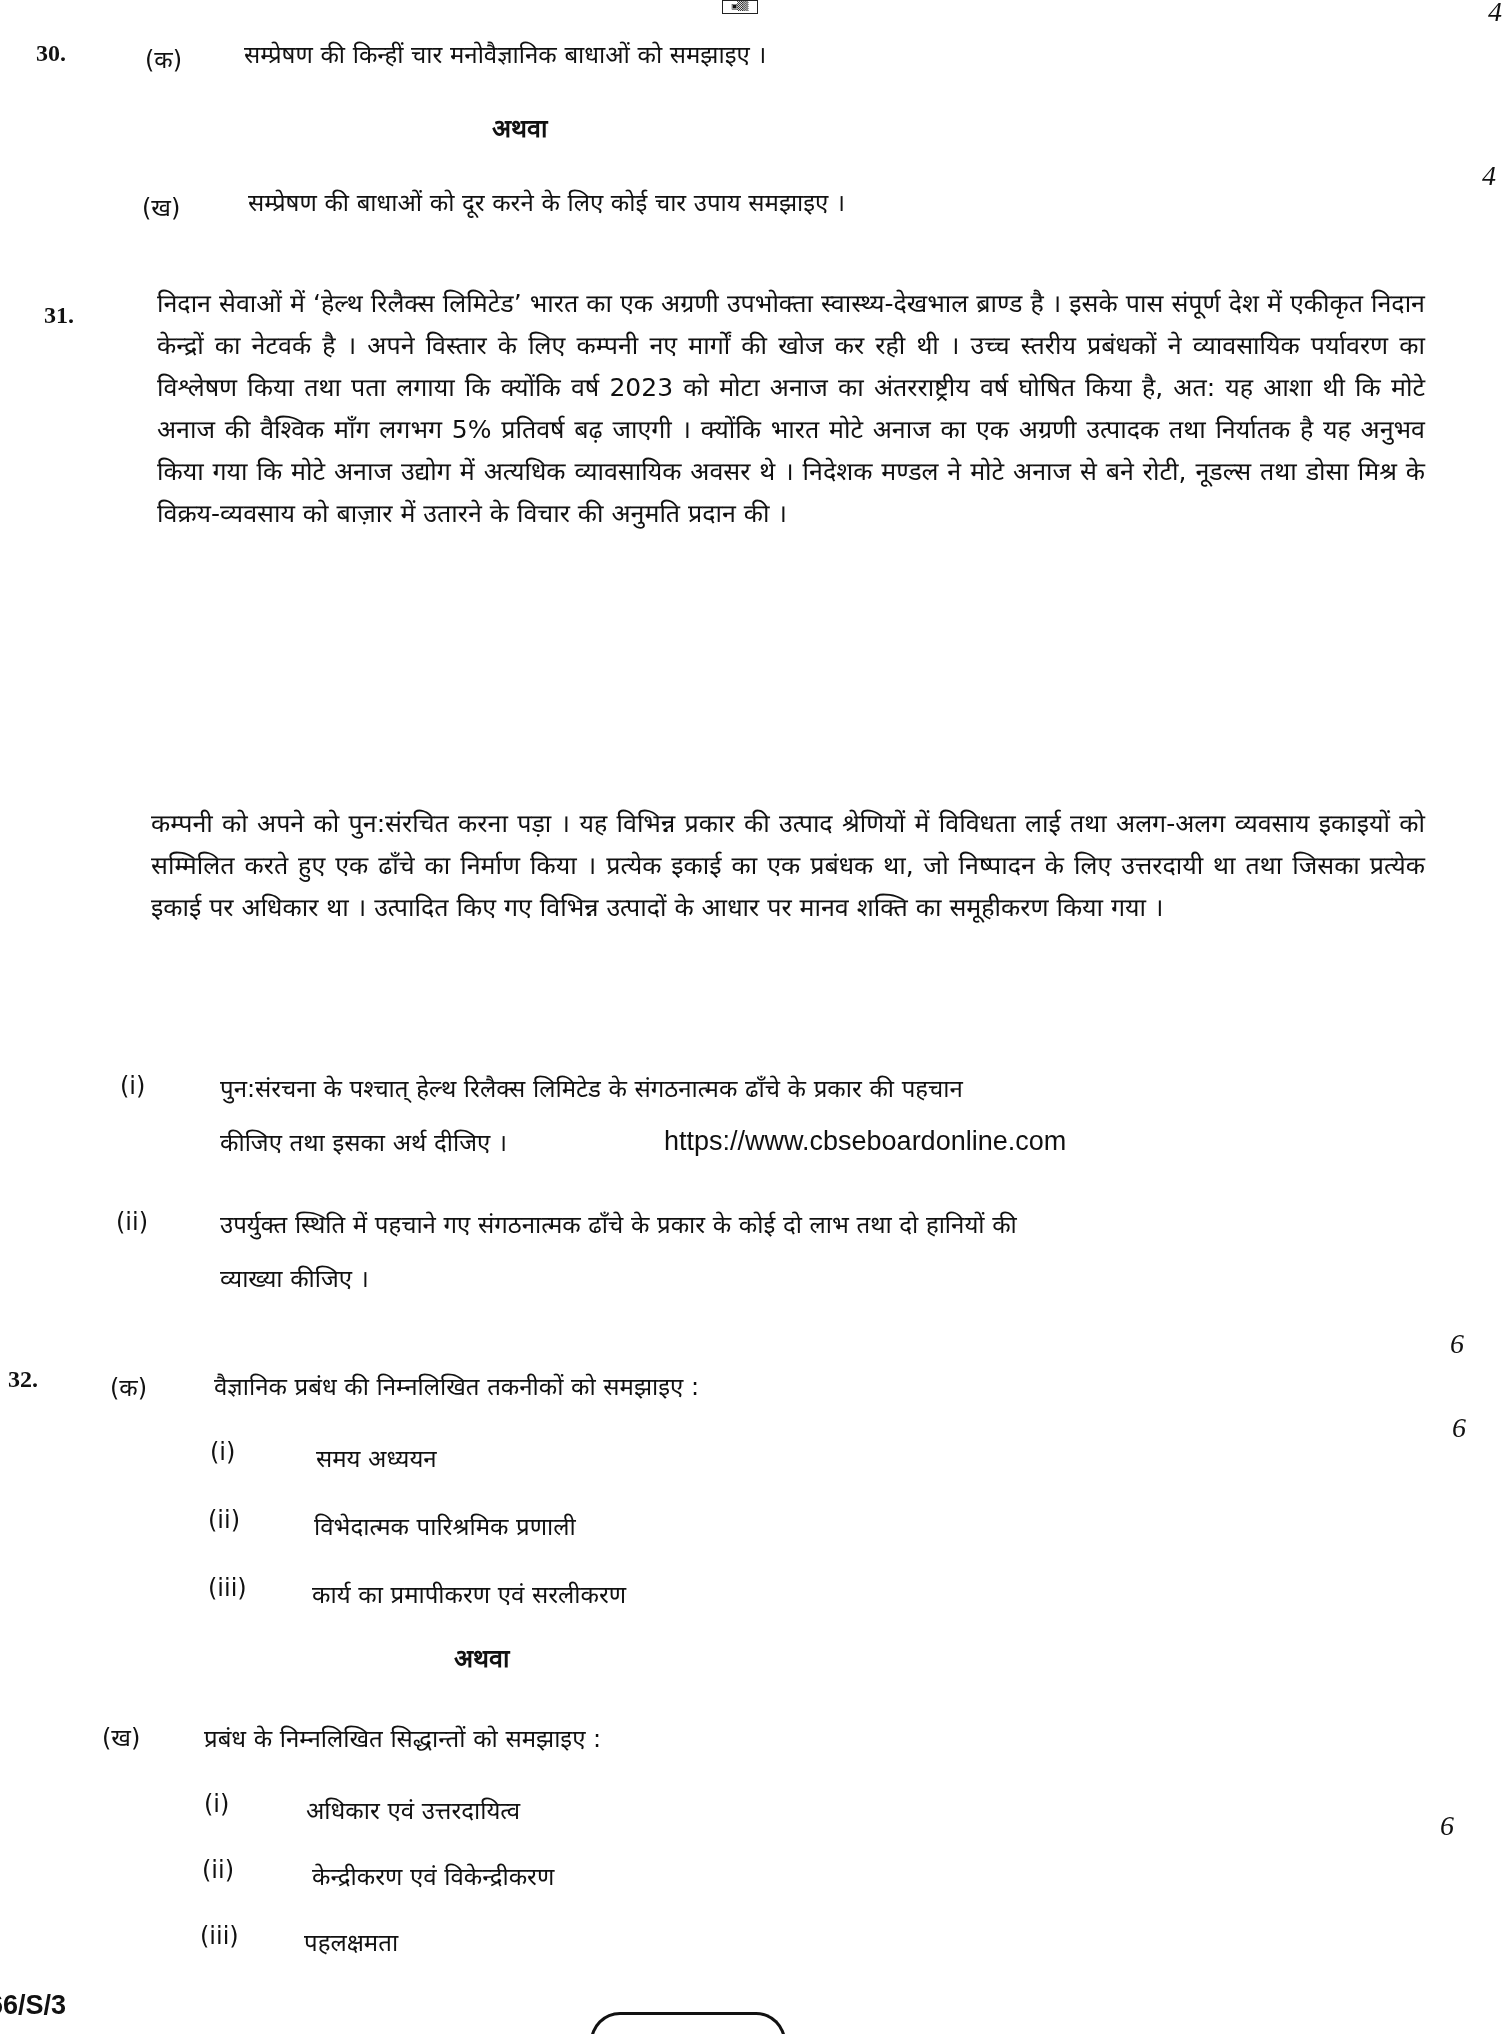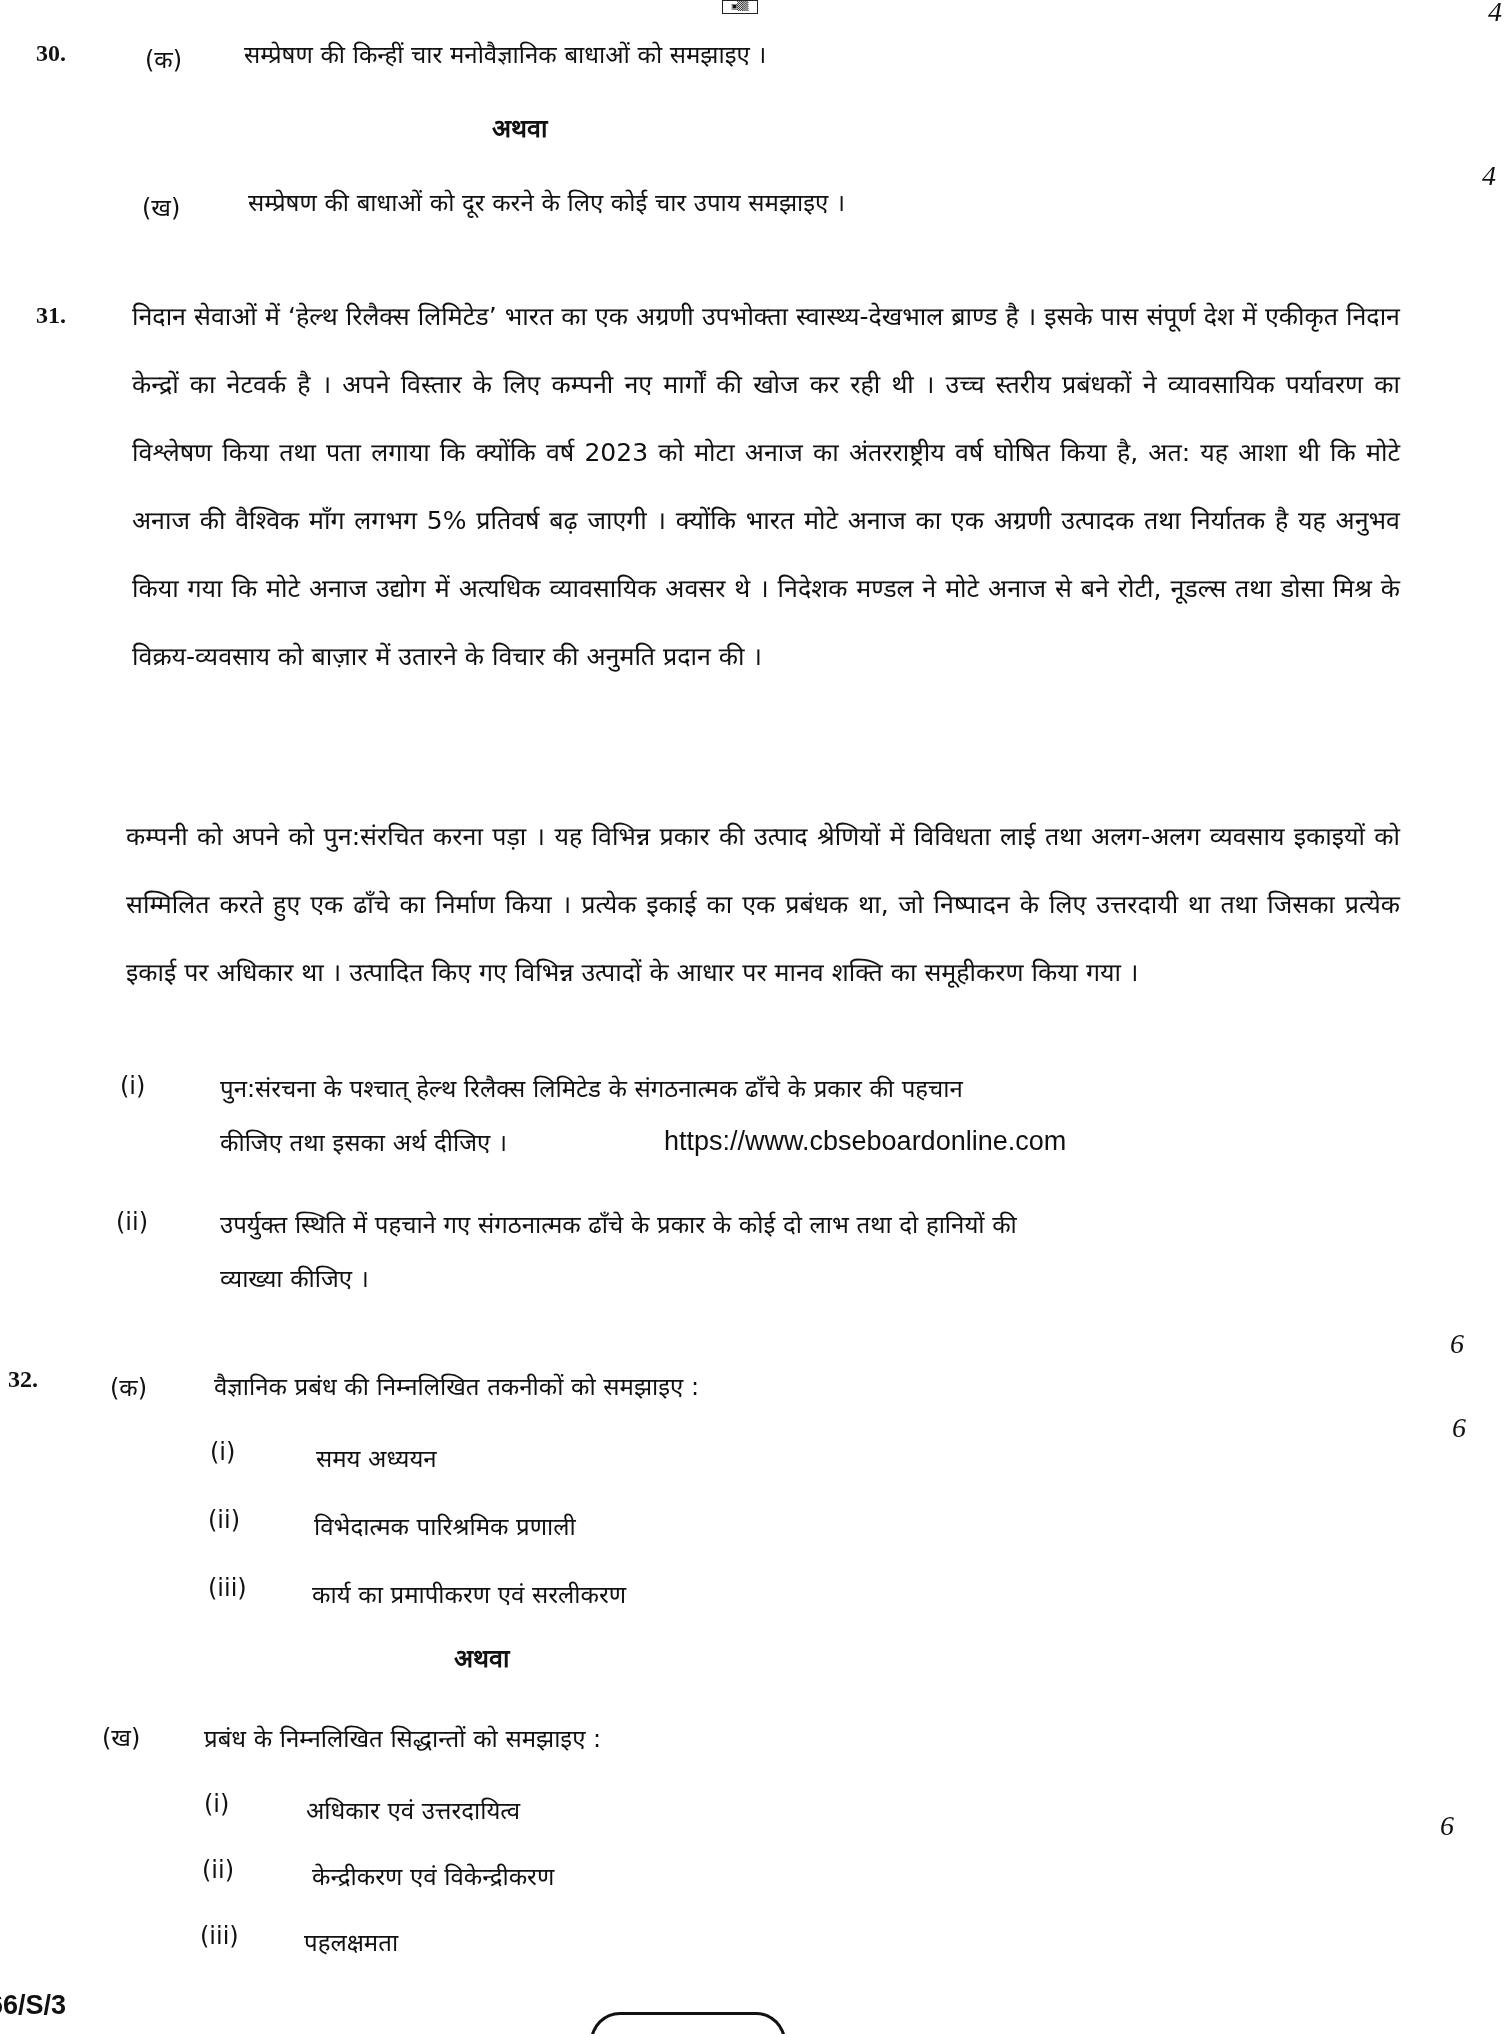--- a/index.html
+++ b/index.html
@@ -5,21 +5,21 @@
     html, body { margin: 0; padding: 0; background: #ffffff; }
     body {
       width: 1505px; height: 2034px; position: relative; overflow: hidden;
       font-family: "DejaVu Sans", sans-serif; color: #111111;
     }
     .abs { position: absolute; }
     .qr { left: 722px; top: 0px; width: 34px; height: 12px; border: 1px solid #222; font-size: 9px; line-height: 10px; text-align: center; font-family: "DejaVu Sans Mono", monospace; }
     .qnum { font-family: "Liberation Serif", serif; font-weight: bold; font-size: 24px; }
     .label { font-family: "DejaVu Sans", sans-serif; font-size: 24px; }
     .txt { font-family: "DejaVu Sans", sans-serif; font-size: 24px; line-height: 50px; }
-    .para { font-family: "DejaVu Sans", sans-serif; font-size: 25px; line-height: 68px; text-align: justify; text-align-last: left; }
+    .para { font-family: "DejaVu Sans", sans-serif; font-size: 25px; line-height: 42px; text-align: justify; text-align-last: left; margin-left: 25px; }
     .marks { font-family: "Liberation Serif", serif; font-style: italic; font-size: 28px; }
     .athva { font-family: "DejaVu Sans", sans-serif; font-weight: bold; font-size: 25px; }
     .url { font-family: "Liberation Sans", sans-serif; font-size: 27px; }
     .code { font-family: "Liberation Sans", sans-serif; font-weight: bold; font-size: 27px; }
     .pageno { left: 590px; top: 2012px; width: 190px; height: 40px; border: 3px solid #111; border-bottom: none; border-radius: 30px 30px 0 0; }
   </style>
 </head>
 <body>
 
 <div>
@@ -30,21 +30,21 @@
   <div class="abs label" style="left:145px; top:42px;">(क)</div>
   <div class="abs txt" style="left:244px; top:30px;">सम्प्रेषण की किन्हीं चार मनोवैज्ञानिक बाधाओं को समझाइए ।</div>
   <div class="abs marks" style="left:1488px; top:-4px;">4</div>
 
   <div class="abs athva" style="left:492px; top:110px;">अथवा</div>
 
   <div class="abs label" style="left:142px; top:190px;">(ख)</div>
   <div class="abs txt" style="left:248px; top:178px;">सम्प्रेषण की बाधाओं को दूर करने के लिए कोई चार उपाय समझाइए ।</div>
   <div class="abs marks" style="left:1482px; top:160px;">4</div>
 
-  <div class="abs qnum" style="left:36px; top:302px;">31.</div>
+  <div class="abs qnum" style="left:44px; top:302px;">31.</div>
   <div class="abs para" style="left:132px; top:283px; width:1268px;">निदान सेवाओं में ‘हेल्थ रिलैक्स लिमिटेड’ भारत का एक अग्रणी उपभोक्ता स्वास्थ्य-देखभाल ब्राण्ड है । इसके पास संपूर्ण देश में एकीकृत निदान केन्द्रों का नेटवर्क है । अपने विस्तार के लिए कम्पनी नए मार्गों की खोज कर रही थी । उच्च स्तरीय प्रबंधकों ने व्यावसायिक पर्यावरण का विश्लेषण किया तथा पता लगाया कि क्योंकि वर्ष 2023 को मोटा अनाज का अंतरराष्ट्रीय वर्ष घोषित किया है, अत: यह आशा थी कि मोटे अनाज की वैश्विक माँग लगभग 5% प्रतिवर्ष बढ़ जाएगी । क्योंकि भारत मोटे अनाज का एक अग्रणी उत्पादक तथा निर्यातक है यह अनुभव किया गया कि मोटे अनाज उद्योग में अत्यधिक व्यावसायिक अवसर थे । निदेशक मण्डल ने मोटे अनाज से बने रोटी, नूडल्स तथा डोसा मिश्र के विक्रय-व्यवसाय को बाज़ार में उतारने के विचार की अनुमति प्रदान की ।</div>
   <div class="abs para" style="left:126px; top:803px; width:1274px;">कम्पनी को अपने को पुन:संरचित करना पड़ा । यह विभिन्न प्रकार की उत्पाद श्रेणियों में विविधता लाई तथा अलग-अलग व्यवसाय इकाइयों को सम्मिलित करते हुए एक ढाँचे का निर्माण किया । प्रत्येक इकाई का एक प्रबंधक था, जो निष्पादन के लिए उत्तरदायी था तथा जिसका प्रत्येक इकाई पर अधिकार था । उत्पादित किए गए विभिन्न उत्पादों के आधार पर मानव शक्ति का समूहीकरण किया गया ।</div>
 
   <div class="abs label" style="left:120px; top:1072px;">(i)</div>
   <div class="abs txt" style="left:220px; top:1064px; width:1180px;">पुन:संरचना के पश्चात् हेल्थ रिलैक्स लिमिटेड के संगठनात्मक ढाँचे के प्रकार की पहचान</div>
   <div class="abs txt" style="left:220px; top:1118px;">कीजिए तथा इसका अर्थ दीजिए ।</div>
   <div class="abs url" style="left:664px; top:1126px;">https://www.cbseboardonline.com</div>
 
   <div class="abs label" style="left:116px; top:1208px;">(ii)</div>
   <div class="abs txt" style="left:220px; top:1200px; width:1200px;">उपर्युक्त स्थिति में पहचाने गए संगठनात्मक ढाँचे के प्रकार के कोई दो लाभ तथा दो हानियों की</div>

